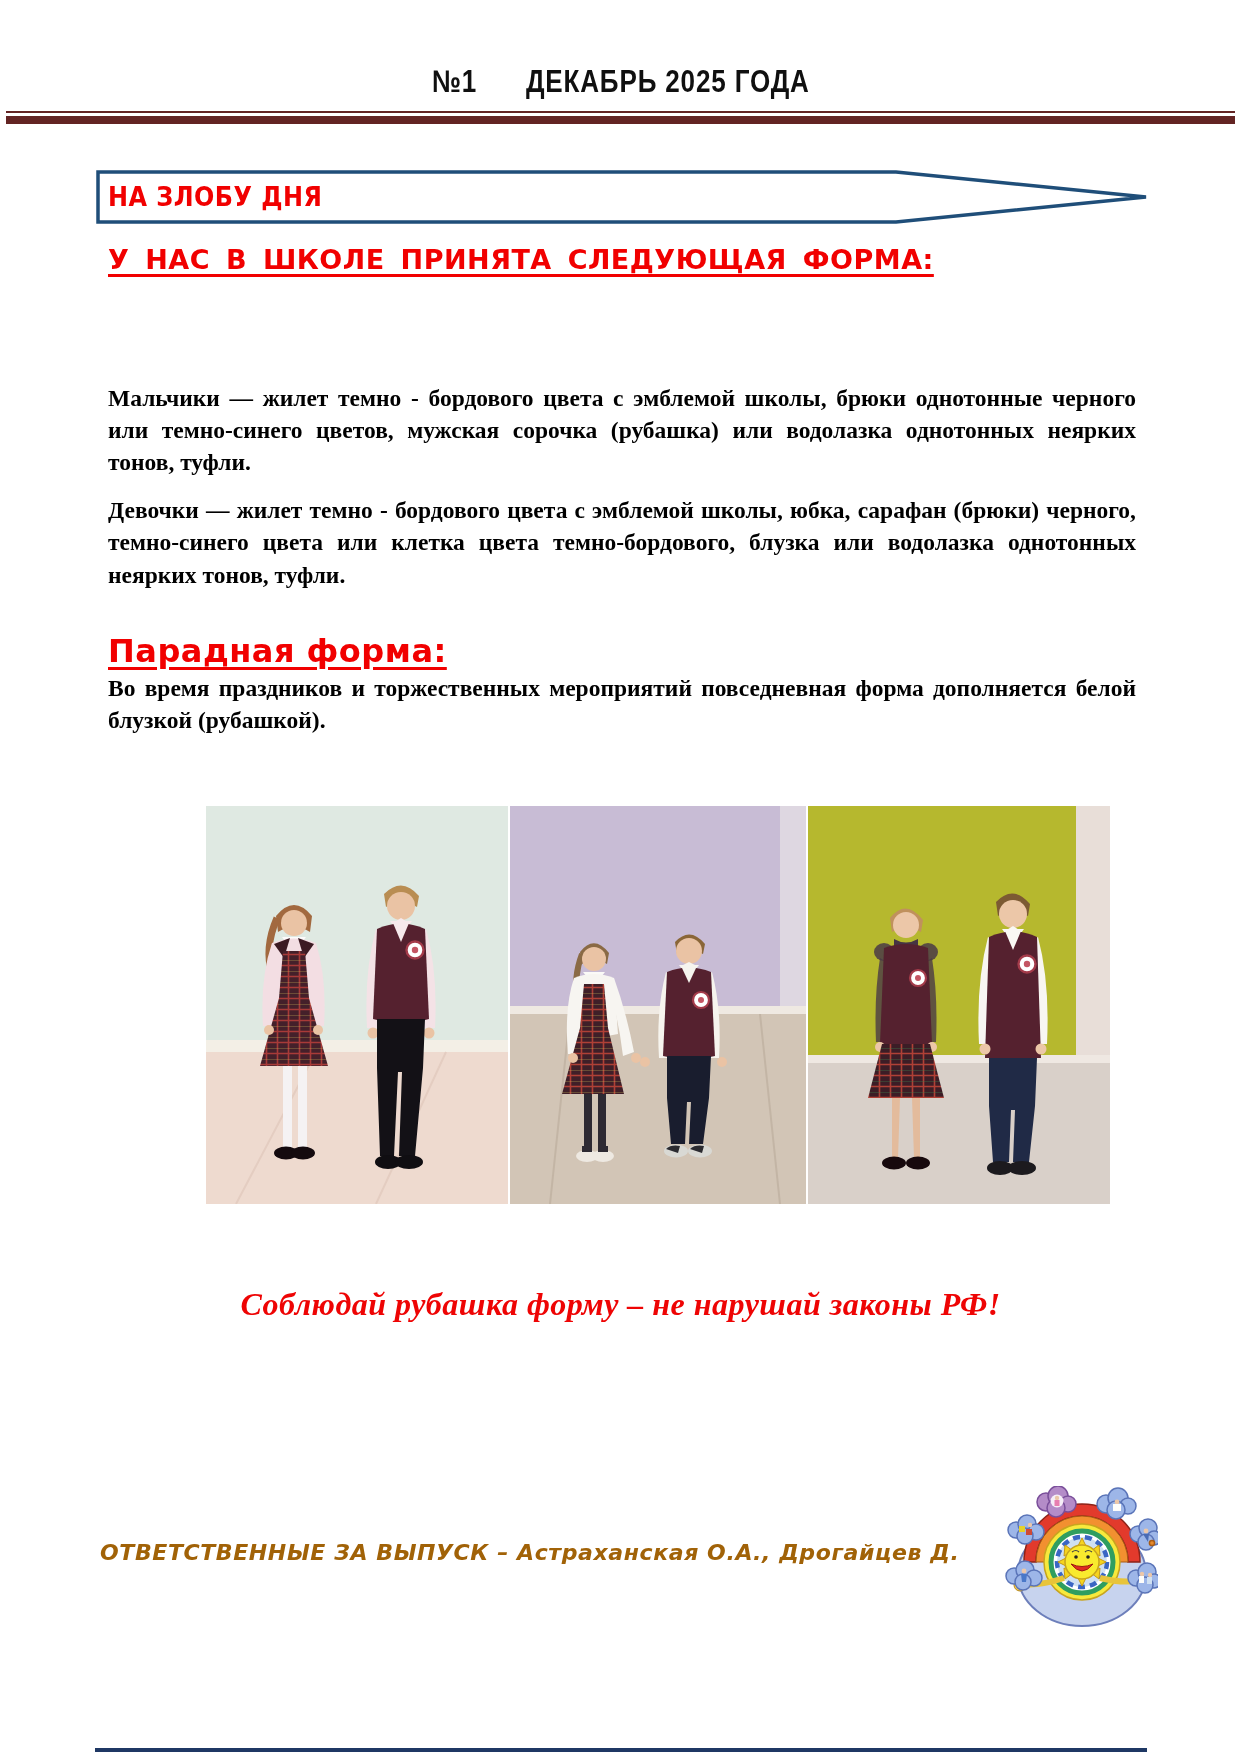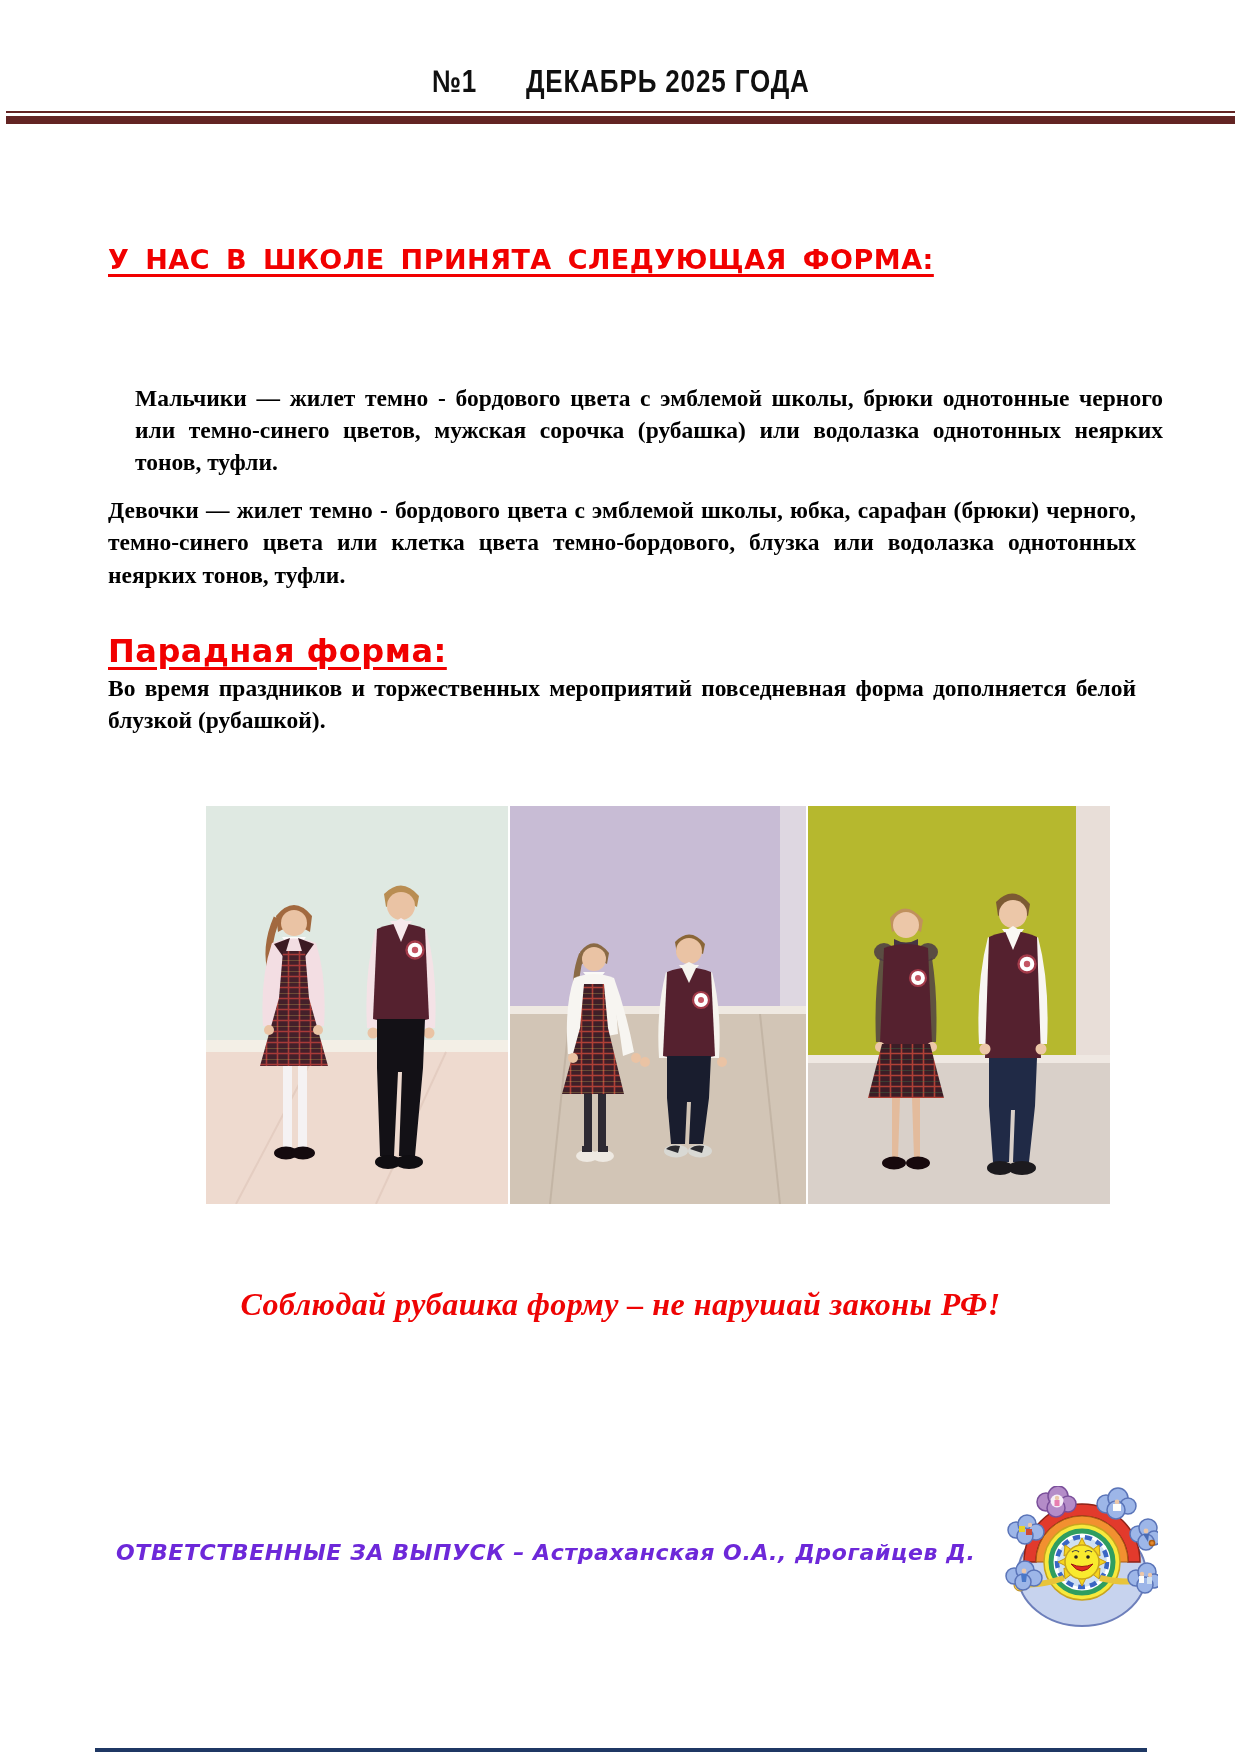--- a/index.html
+++ b/index.html
@@ -23,33 +23,33 @@
 
   .red-head{position:absolute;color:#f10000;font-family:"DejaVu Sans",sans-serif;font-weight:bold;
             text-decoration:underline;text-underline-offset:5px;text-decoration-thickness:2.5px;
             white-space:nowrap;}
   .headline{top:244px;left:108px;font-size:27px;word-spacing:6px;letter-spacing:.5px;}
   .sub1{top:305px;left:108px;font-size:26px;letter-spacing:.5px;}
   .sub2{top:632px;left:108px;font-size:32px;letter-spacing:.5px;}
 
   .para{position:absolute;left:108px;width:1028px;color:#000;font-family:"Liberation Serif",serif;
         font-weight:bold;font-size:23.5px;line-height:1.38;text-align:justify;}
-  .p-boys{top:358px;margin-left:27px;}
+  .p-boys{top:358px;}
   .p-girls{top:466px;margin-top:28px;}
   .p-formal{top:648px;}
 
   
   .photos{position:absolute;top:806px;left:206px;display:flex;gap:2px;}
   .photo{display:block;}
 
   .slogan{position:absolute;top:1286px;left:0;width:100%;text-align:center;color:#ee0404;
           font-family:"Liberation Serif",serif;font-weight:bold;font-style:italic;font-size:32px;
           letter-spacing:.5px;}
 
-  .credits{position:absolute;top:1540px;left:116px;color:#6d28d9;
+  .credits{position:absolute;top:1540px;left:100px;color:#a16207;
            font-family:"DejaVu Sans",sans-serif;font-weight:bold;font-style:italic;
            font-size:22px;letter-spacing:.6px;white-space:nowrap;}
 
   .logo{position:absolute;top:1486px;left:1000px;width:158px;height:146px;}
 
   .bottom-rule{position:absolute;top:1748px;left:95px;width:1052px;height:4px;background:#1f3864;}
 </style>
 </head>
 <body>
 
@@ -57,20 +57,26 @@
 
   <div class="masthead">
     <div class="inner">
       <span>№1</span>
       <span>ДЕКАБРЬ 2025 ГОДА</span>
     </div>
   </div>
   <div class="rule-thin"></div>
   <div class="rule-thick"></div>
 
+  <div class="banner">
+    <svg viewBox="0 0 1055 54">
+      <polygon points="2,2 800,2 1050,27 800,52 2,52" fill="#ffffff" stroke="#1f4e79" stroke-width="3.5"></polygon>
+    </svg>
+    <span class="label">НА ЗЛОБУ ДНЯ</span>
+  </div>
 
   <div class="red-head headline">У НАС В ШКОЛЕ ПРИНЯТА СЛЕДУЮЩАЯ ФОРМА:</div>
   <p class="para p-boys">Мальчики — жилет темно - бордового цвета с эмблемой школы, брюки однотонные черного или темно-синего цветов, мужская сорочка (рубашка) или водолазка однотонных неярких тонов, туфли.</p>
   <p class="para p-girls">Девочки — жилет темно - бордового цвета с эмблемой школы, юбка, сарафан (брюки) черного, темно-синего цвета или клетка цвета темно-бордового, блузка или водолазка однотонных неярких тонов, туфли.</p>
   <div class="red-head sub2">Парадная форма:</div>
   <p class="para p-formal">Во время праздников и торжественных мероприятий повседневная форма дополняется белой блузкой (рубашкой).</p>
 
   <div class="photos">
 
     <svg class="photo" width="302" height="398" viewBox="0 0 302 398">

